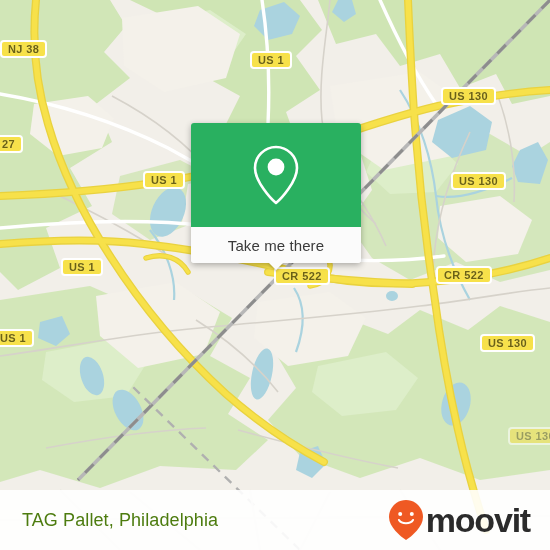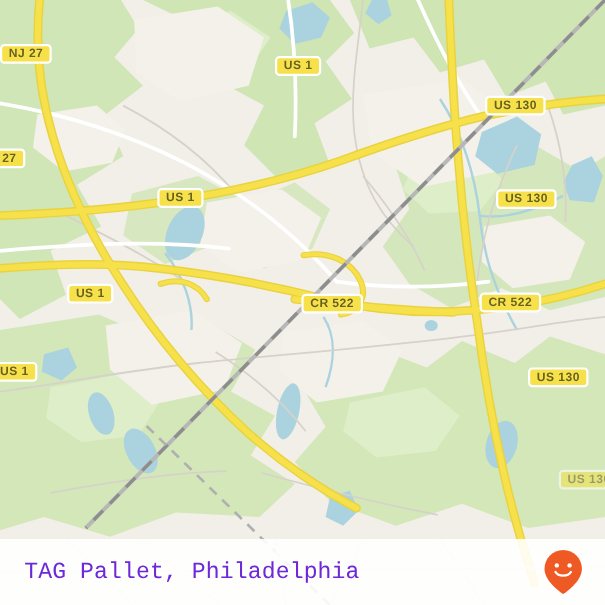--- a/index.html
+++ b/index.html
@@ -113,24 +113,23 @@
     top: 490px;
     height: 60px;
     background: rgba(255,255,255,0.90);
     display: flex;
     align-items: center;
     justify-content: space-between;
     padding: 0 20px 0 22px;
     box-sizing: border-box;
   }
   #place-title {
-    color: #6d28d9;
-    font-size: 21px;
+    color: #4d7c0f;
+    font-size: 18px;
     letter-spacing: 0.1px;
-    font-family: Liberation Mono, monospace;
   }
   #brand {
     display: flex;
     align-items: center;
     gap: 2px;
   }
   #brand-word {
     color: #2b2b2b;
     font-size: 34px;
     font-weight: bold;
@@ -263,41 +262,54 @@
       <g stroke="#e6e3dd" stroke-width="2.2" fill="none" opacity="0.9">
         <path d="M60,490 L120,550"></path>
         <path d="M130,492 L200,550"></path>
         <path d="M250,490 L260,550"></path>
         <path d="M330,492 L300,550"></path>
         <path d="M400,490 L440,550"></path>
         <path d="M0,520 L550,516"></path>
       </g>
     </svg>
 
-    <div class="shield" style="left:0px;   top:40px;">NJ 27</div>
+    <div class="shield" style="left:0px;   top:40px;">NJ 38</div>
     <div class="shield" style="left:250px; top:51px;">US 1</div>
     <div class="shield" style="left:441px; top:87px;">US 130</div>
     <div class="shield" style="left:-6px;  top:135px;">27</div>
     <div class="shield" style="left:143px; top:171px;">US 1</div>
     <div class="shield" style="left:451px; top:172px;">US 130</div>
     <div class="shield" style="left:61px;  top:258px;">US 1</div>
     <div class="shield" style="left:274px; top:267px;">CR 522</div>
     <div class="shield" style="left:436px; top:266px;">CR 522</div>
     <div class="shield" style="left:-8px;  top:329px;">US 1</div>
     <div class="shield" style="left:480px; top:334px;">US 130</div>
     <div class="shield dim" style="left:508px; top:427px;">US 130</div>
   </div>
 
+  <div id="popup">
+    <div id="popup-top">
+      <svg width="56" height="68" viewBox="0 0 56 68">
+        <path d="M28 6 C16.4 6 7 15.4 7 27 C7 40.5 23 58 28 62 C33 58 49 40.5 49 27 C49 15.4 39.6 6 28 6 Z" fill="none" stroke="#ffffff" stroke-width="2.6" stroke-linejoin="round"></path>
+        <circle cx="28" cy="26" r="8.4" fill="#ffffff"></circle>
+      </svg>
+    </div>
+    <div id="popup-bottom">
+      <span id="popup-label">Take me there</span>
+      <div id="popup-arrow"></div>
+    </div>
+  </div>
 
 
   <div id="footer">
     <div id="place-title">TAG Pallet, Philadelphia</div>
     <div id="brand">
       <svg width="36" height="42" viewBox="0 0 36 42">
         <path d="M18 1 C8.6 1 1 8.6 1 18 C1 28 12 37 18 41 C24 37 35 28 35 18 C35 8.6 27.4 1 18 1 Z" fill="#ef5923"></path>
         <circle cx="12.2" cy="15" r="2.0" fill="#ffffff"></circle>
         <circle cx="23.8" cy="15" r="2.0" fill="#ffffff"></circle>
         <path d="M11 21 C13.5 25.4 22.5 25.4 25 21" fill="none" stroke="#ffffff" stroke-width="2.1" stroke-linecap="round"></path>
       </svg>
+      <span id="brand-word">moovit</span>
     </div>
   </div>
 
 </div>
 
 </body></html>

